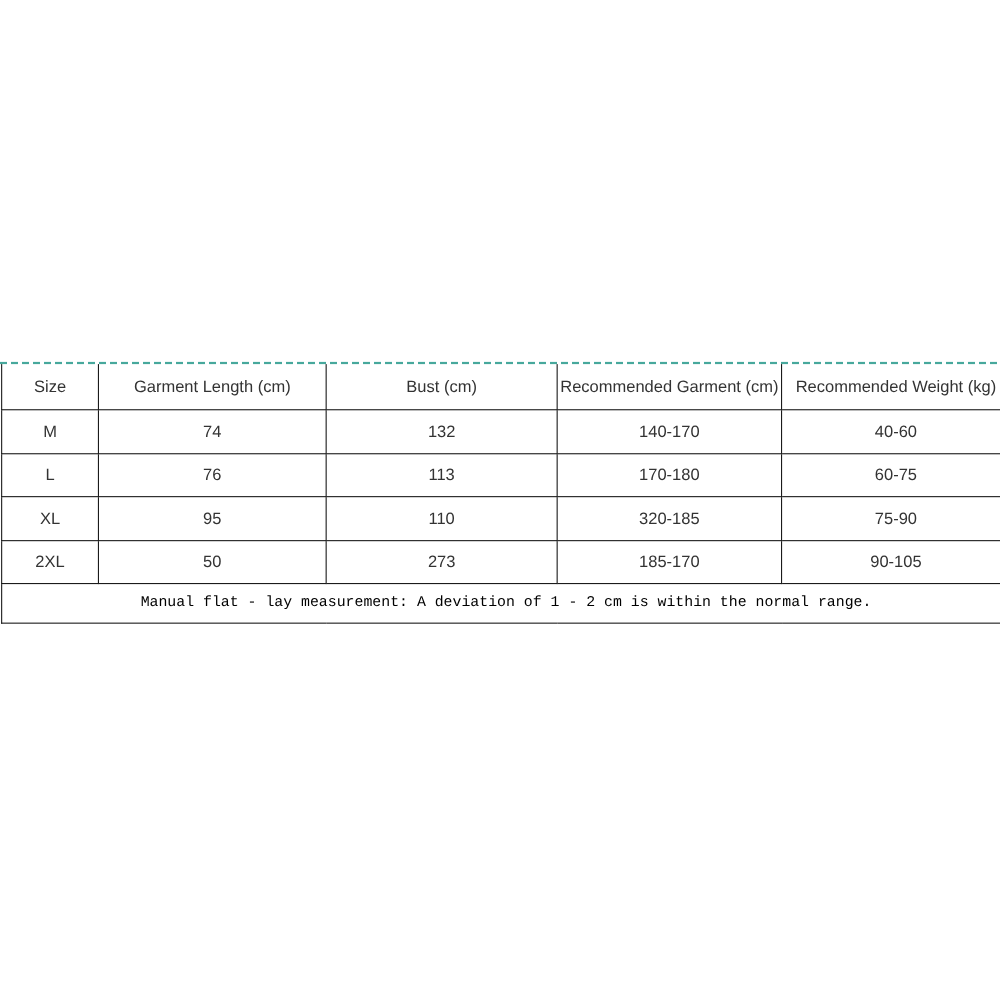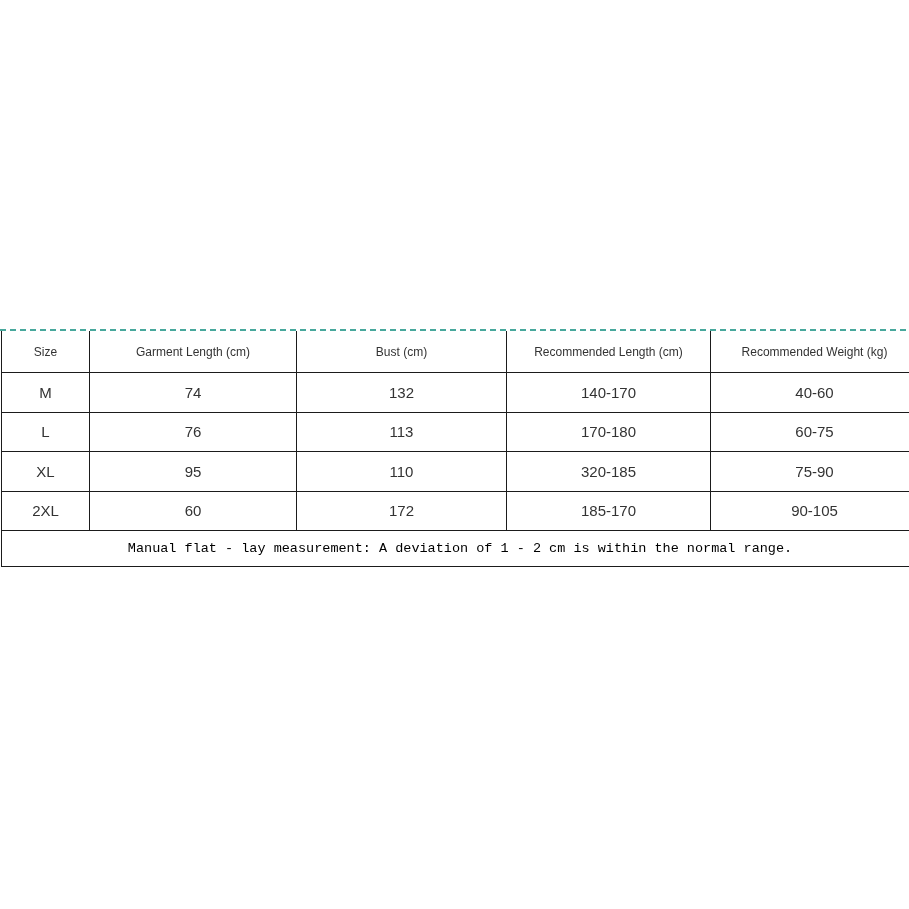--- a/index.html
+++ b/index.html
@@ -51,21 +51,21 @@
     text-align: center;
     vertical-align: middle;
     padding: 0;
     font-weight: normal;
     overflow: hidden;
     white-space: nowrap;
   }
   table.size-chart thead th {
     border-top: none;
     height: 41px;
-    font-size: 12px;
+    font-size: 15px;
   }
   table.size-chart tbody td {
     height: 38.5px;
     font-size: 15px;
   }
   table.size-chart td.note-cell {
     height: 35px;
     font-family: "Liberation Mono", monospace;
     font-size: 13.5px;
     color: #000000;
@@ -91,21 +91,21 @@
         <col class="c-length">
         <col class="c-bust">
         <col class="c-height">
         <col class="c-weight">
       </colgroup>
       <thead>
         <tr>
           <th>Size</th>
           <th>Garment Length (cm)</th>
           <th>Bust (cm)</th>
-          <th>Recommended Length (cm)</th>
+          <th>Recommended Garment (cm)</th>
           <th>Recommended Weight (kg)</th>
         </tr>
       </thead>
       <tbody>
         <tr>
           <td>M</td>
           <td>74</td>
           <td>132</td>
           <td>140-170</td>
           <td>40-60</td>
@@ -119,22 +119,22 @@
         </tr>
         <tr>
           <td>XL</td>
           <td>95</td>
           <td>110</td>
           <td>320-185</td>
           <td>75-90</td>
         </tr>
         <tr>
           <td>2XL</td>
-          <td>60</td>
-          <td>172</td>
+          <td>50</td>
+          <td>273</td>
           <td>185-170</td>
           <td>90-105</td>
         </tr>
         <tr>
           <td class="note-cell" colspan="5">Manual flat - lay measurement: A deviation of 1 - 2 cm is within the normal range.</td>
         </tr>
       </tbody>
     </table>
   </div>
 

